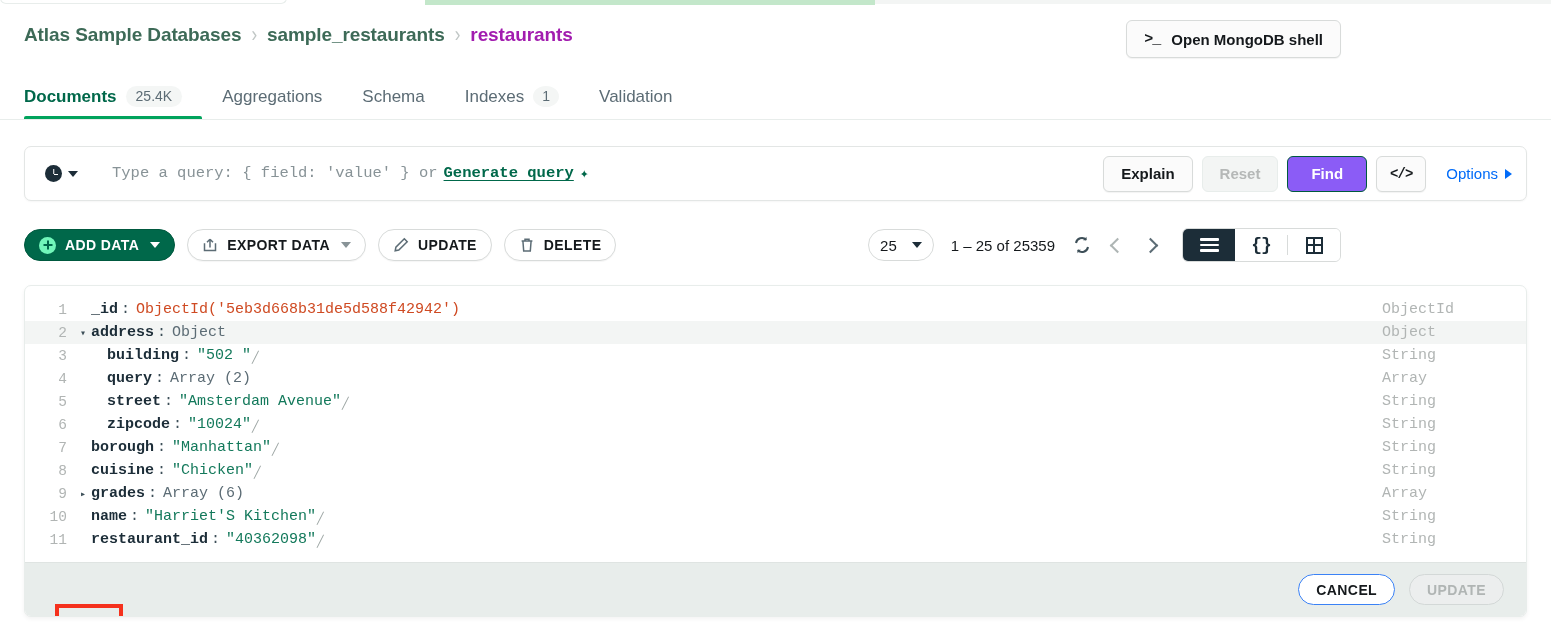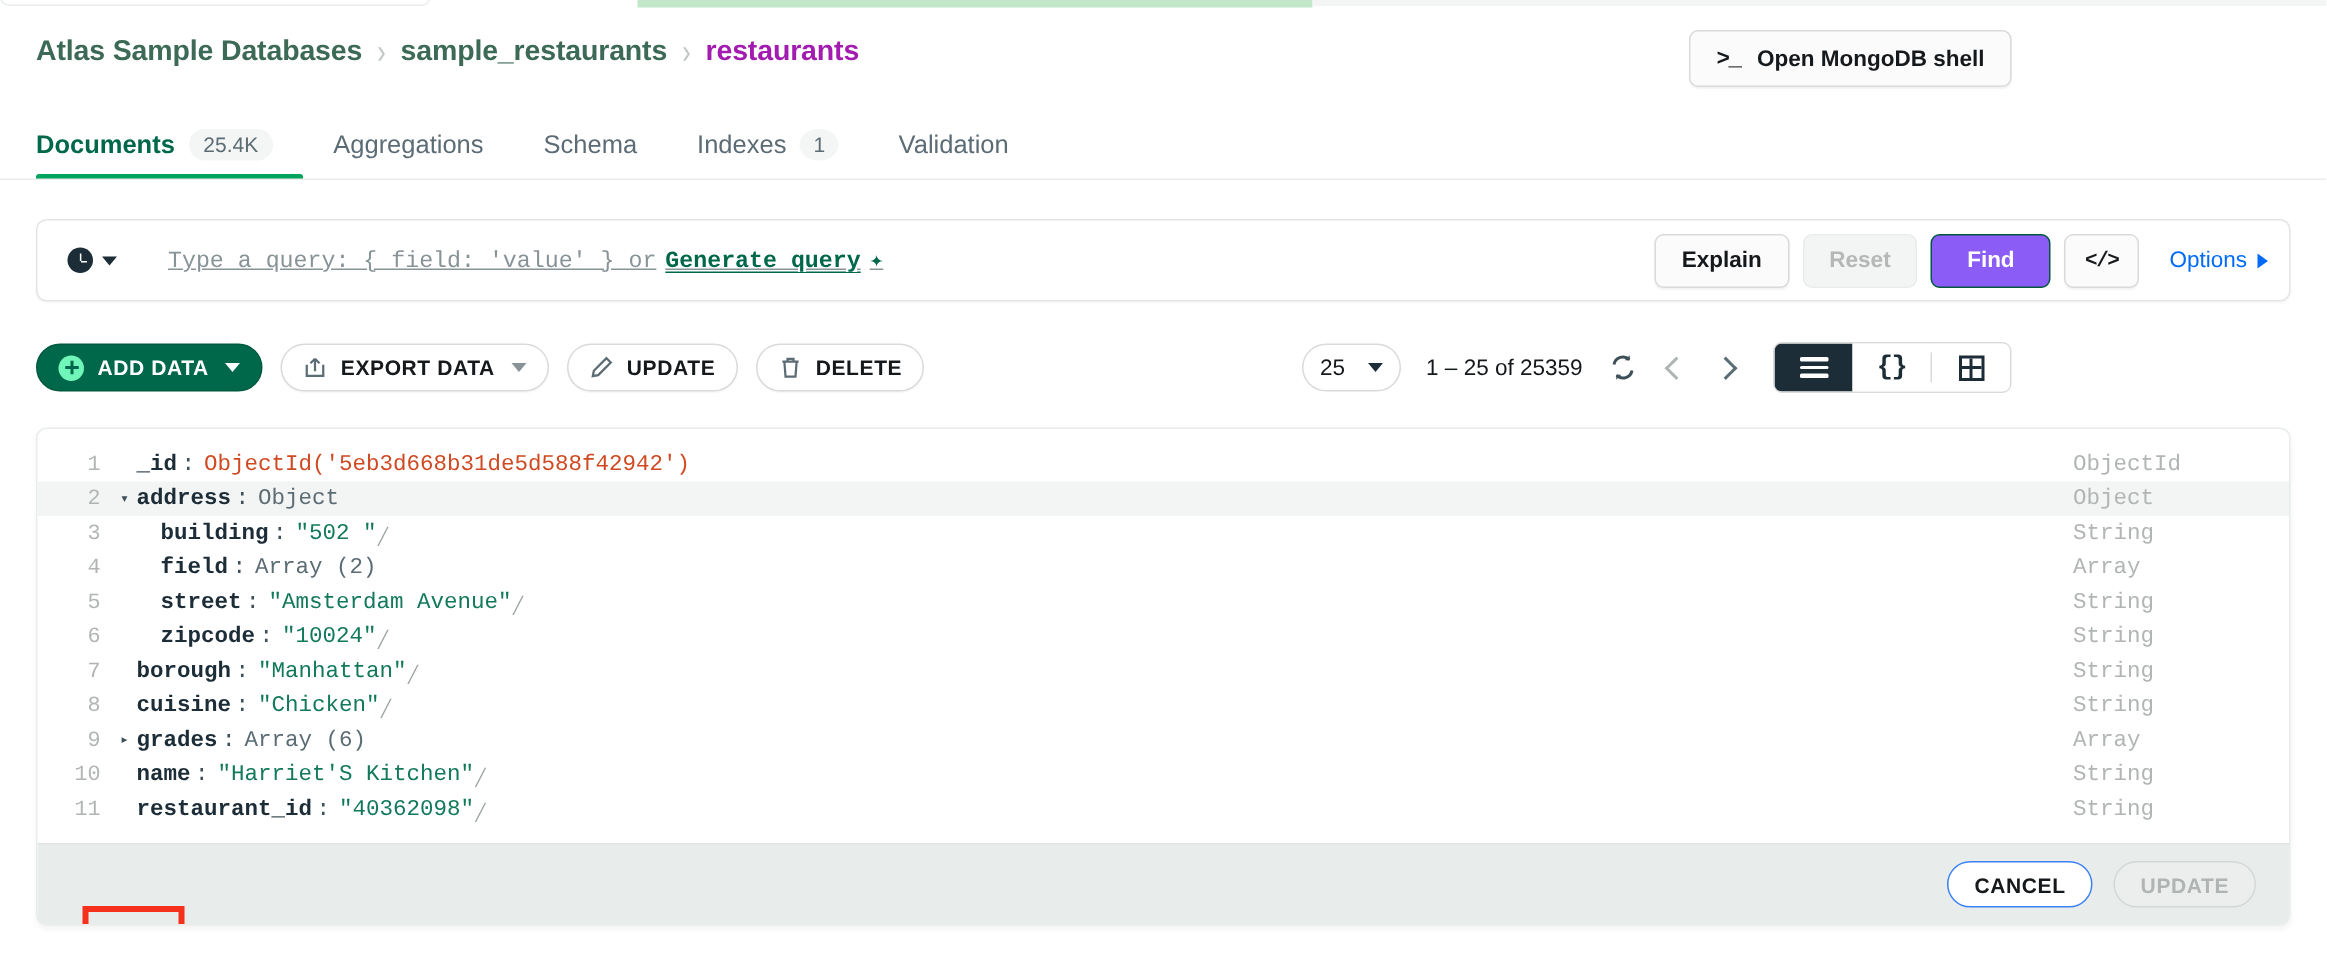--- a/index.html
+++ b/index.html
@@ -116,22 +116,22 @@
     content: ""; position: absolute; left: 50%; top: 50%;
     width: 4px; height: 1.5px; background: #ffffff;
   }
   .caret-down {
     width: 0; height: 0; border-left: 5px solid transparent;
     border-right: 5px solid transparent; border-top: 6px solid #1c2d38;
   }
   .query-input {
     flex: 1; margin-left: 28px;
     font-family: "Liberation Mono", monospace; font-size: 15.5px;
-    color: #889397; display: flex; align-items: flex-end; gap: 0;
-    white-space: nowrap; overflow: hidden; text-decoration: underline;
+    color: #889397; display: flex; align-items: flex-start; gap: 0;
+    white-space: nowrap; overflow: hidden;
   }
   .gen-query {
     color: #00684a; font-weight: 700; text-decoration: underline;
     text-underline-offset: 3px; cursor: pointer; margin-left: 6px;
   }
   .sparkle { color: #00684a; margin-left: 6px; font-size: 15px; }
 
   .qbtn {
     height: 36px; padding: 0 17px; border-radius: 6px;
     font-size: 15px; font-weight: 700; cursor: pointer;
@@ -479,21 +479,21 @@
           </div>
           <div class="docrow indent1">
             <span class="lineno">3</span>
             <span class="k">building</span>
             <span class="colon">:</span>
             <span class="v-str">"502 "</span>
             <span class="pencil-mini">╱</span>
           </div>
           <div class="docrow indent1">
             <span class="lineno">4</span>
-            <span class="k">field</span>
+            <span class="k">query</span>
             <span class="colon">:</span>
             <span class="v-type">Array (2)</span>
           </div>
           <div class="docrow indent1">
             <span class="lineno">5</span>
             <span class="k">street</span>
             <span class="colon">:</span>
             <span class="v-str">"Amsterdam Avenue"</span>
             <span class="pencil-mini">╱</span>
           </div>

